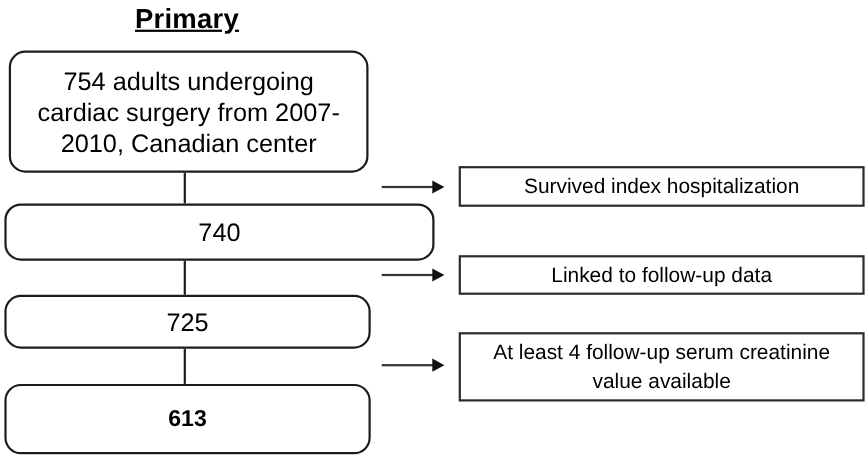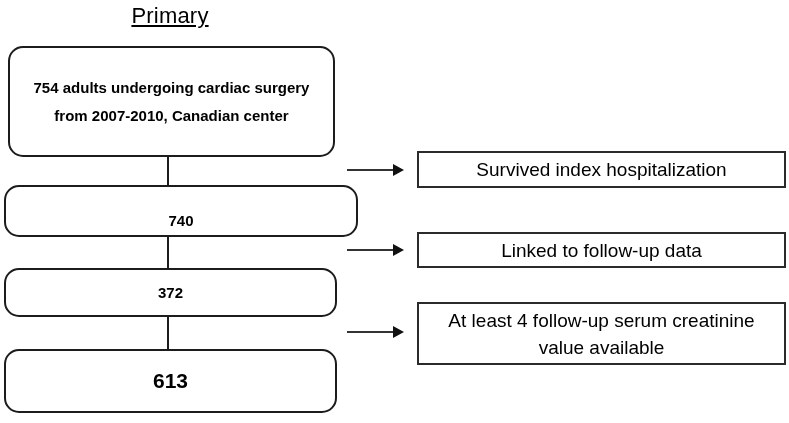--- a/index.html
+++ b/index.html
@@ -15,41 +15,40 @@
     font-family: "Liberation Sans", sans-serif;
     color: #000000;
     overflow: hidden;
   }
   .title {
     position: absolute;
     left: 0;
     top: 3px;
     width: 340px;
     text-align: center;
-    font-size: 22px;
-    font-weight: normal;
+    font-size: 25px;
+    font-weight: bold;
     text-decoration: underline;
     letter-spacing: 0.2px;
   }
   .lbox {
     position: absolute;
     box-sizing: border-box;
     border: 2px solid #1c1c1c;
     border-radius: 15px;
     background: #ffffff;
     display: flex;
     align-items: center;
     justify-content: center;
     text-align: center;
-    font-size: 15px;
+    font-size: 23px;
     line-height: 28px;
-    font-weight: bold;
   }
   .b1 { left: 8px;  top: 46px;  width: 327px; height: 111px; padding: 0 14px; }
-  .b2 { left: 4px;  top: 185px; width: 354px; height: 52px; align-items: flex-end; }
+  .b2 { left: 4px;  top: 185px; width: 391px; height: 52px; }
   .b3 { left: 4px;  top: 268px; width: 333px; height: 49px; }
   .b4 { left: 4px;  top: 349px; width: 333px; height: 64px; font-weight: bold; font-size: 21px; text-align: right; }
   .vline {
     position: absolute;
     left: 167px;
     width: 2px;
     background: #1c1c1c;
   }
   .v1 { top: 157px; height: 28px; }
   .v2 { top: 237px; height: 31px; }
@@ -113,21 +112,21 @@
 
   <div class="vline v1"></div>
 
   <div class="lbox b2">
     <span>740</span>
   </div>
 
   <div class="vline v2"></div>
 
   <div class="lbox b3">
-    <span>372</span>
+    <span>725</span>
   </div>
 
   <div class="vline v3"></div>
 
   <div class="lbox b4">
     <span>613</span>
   </div>
 
   <div class="arrow a1">
     <span class="shaft"></span>

